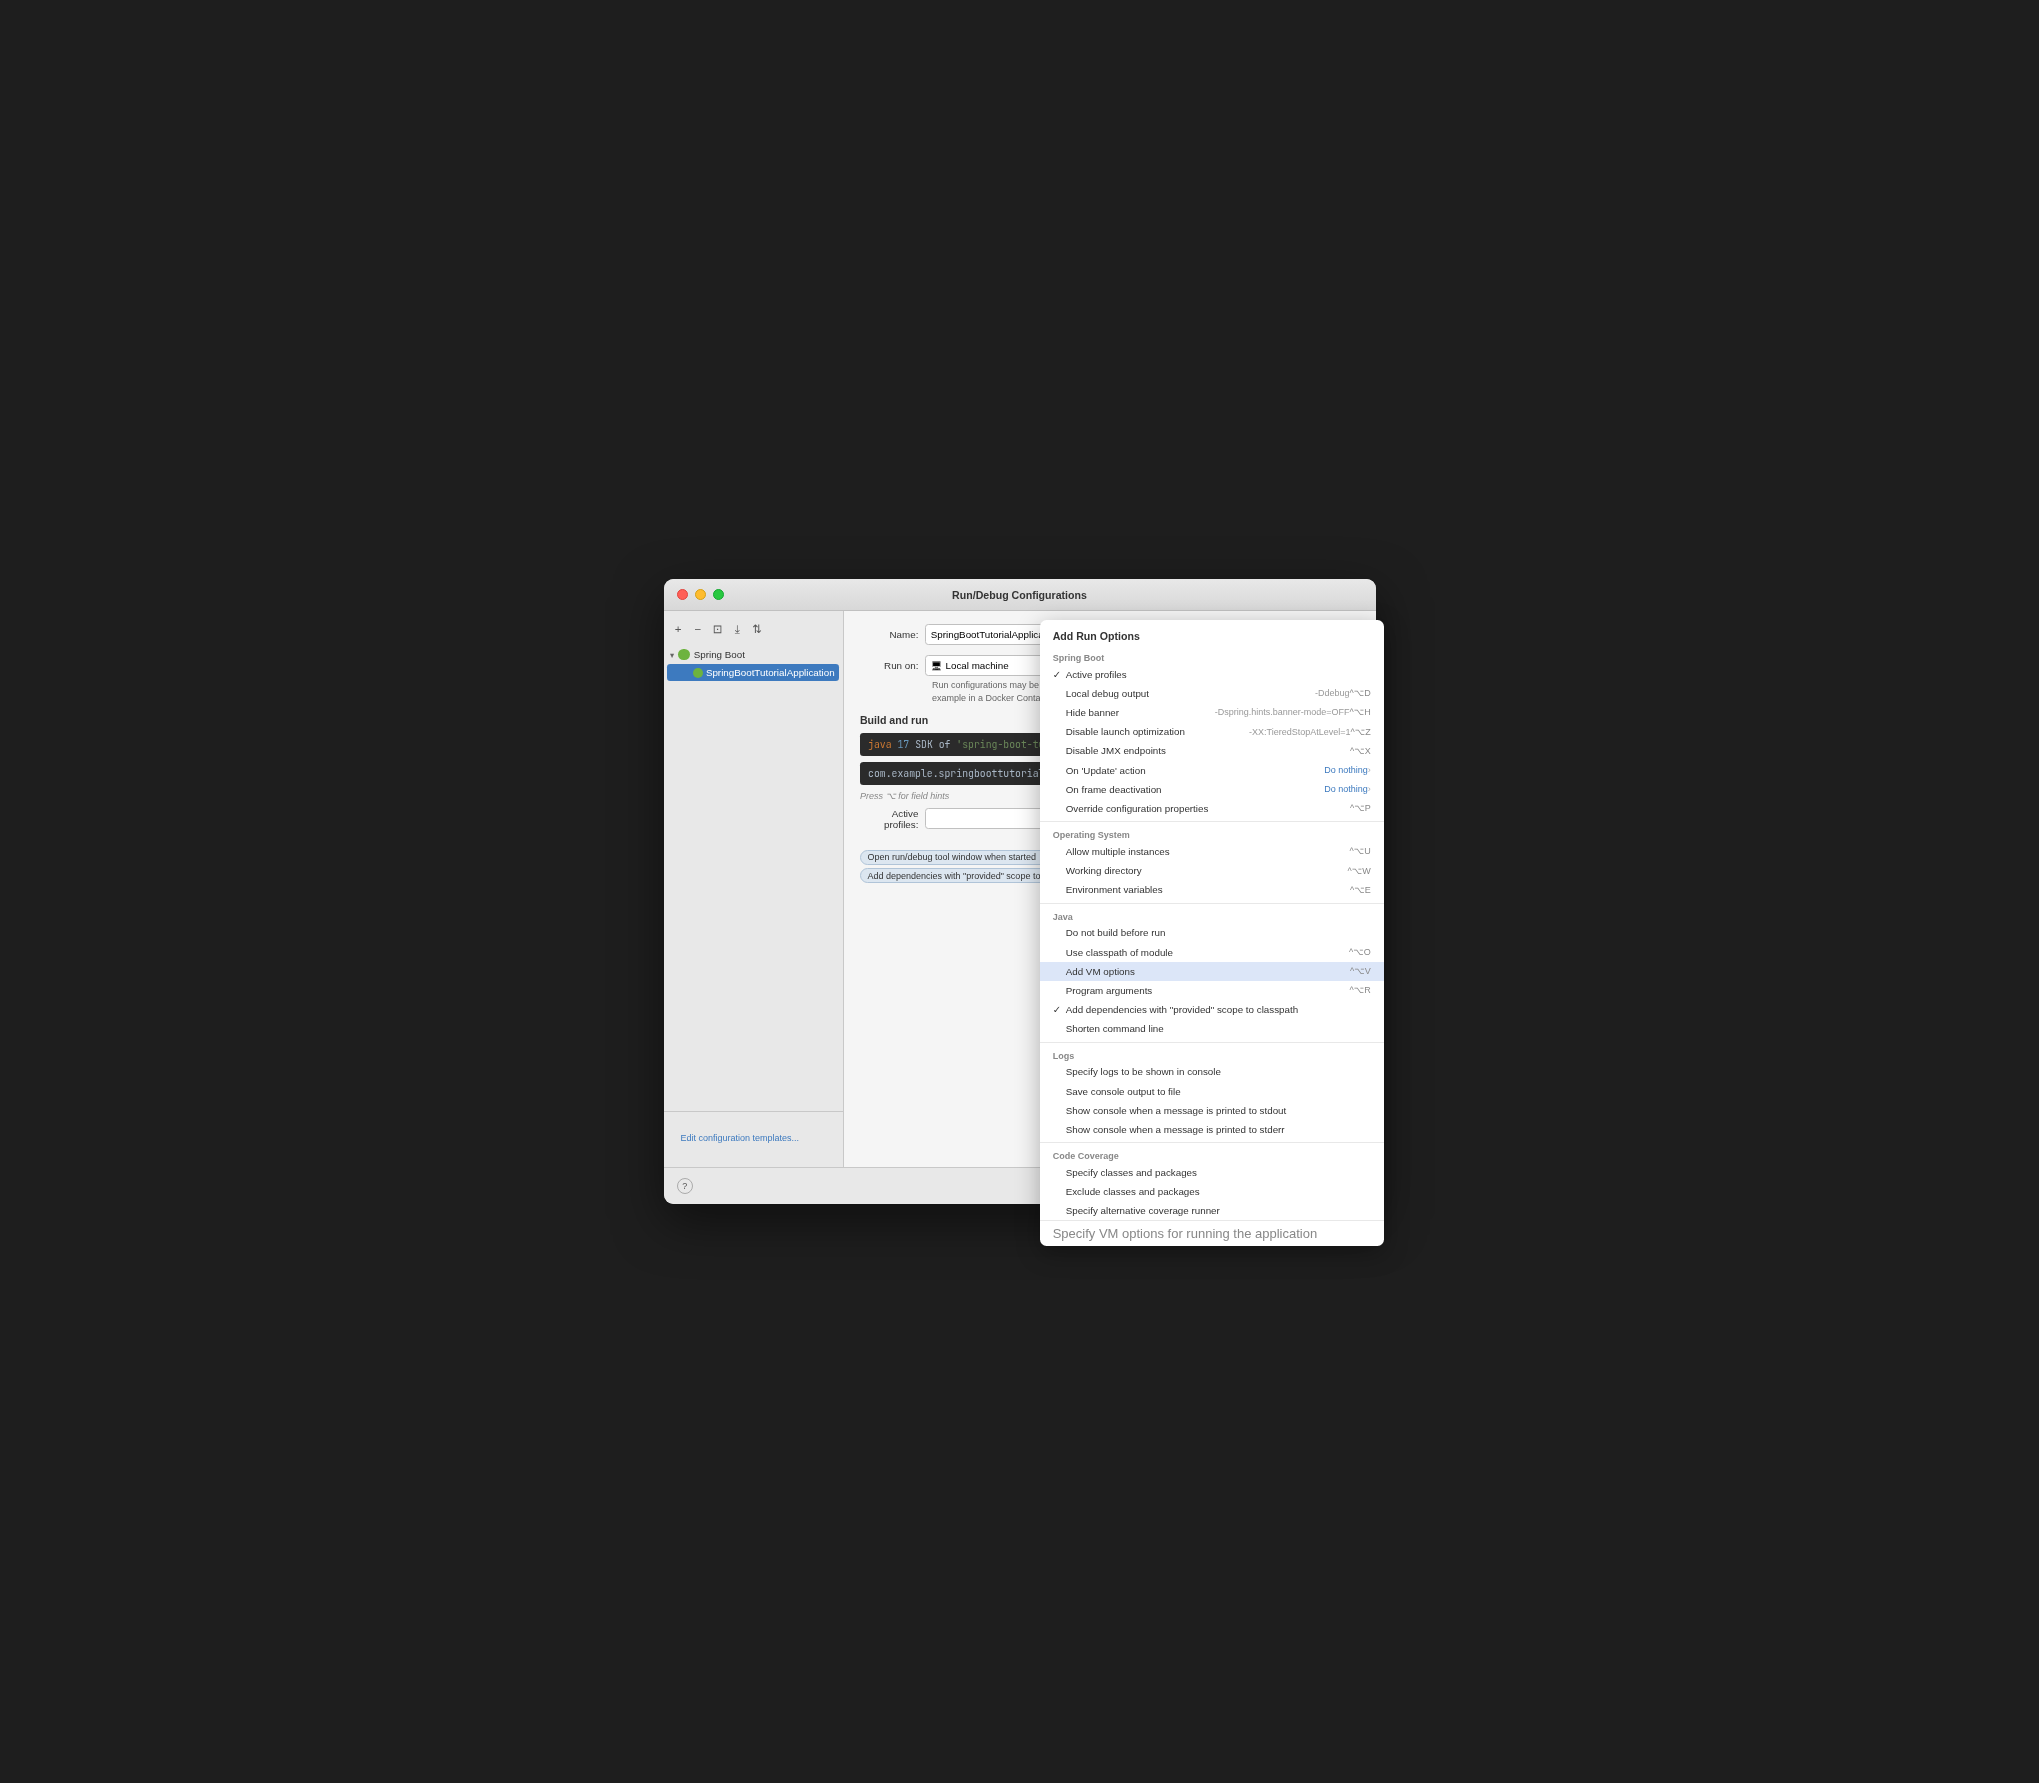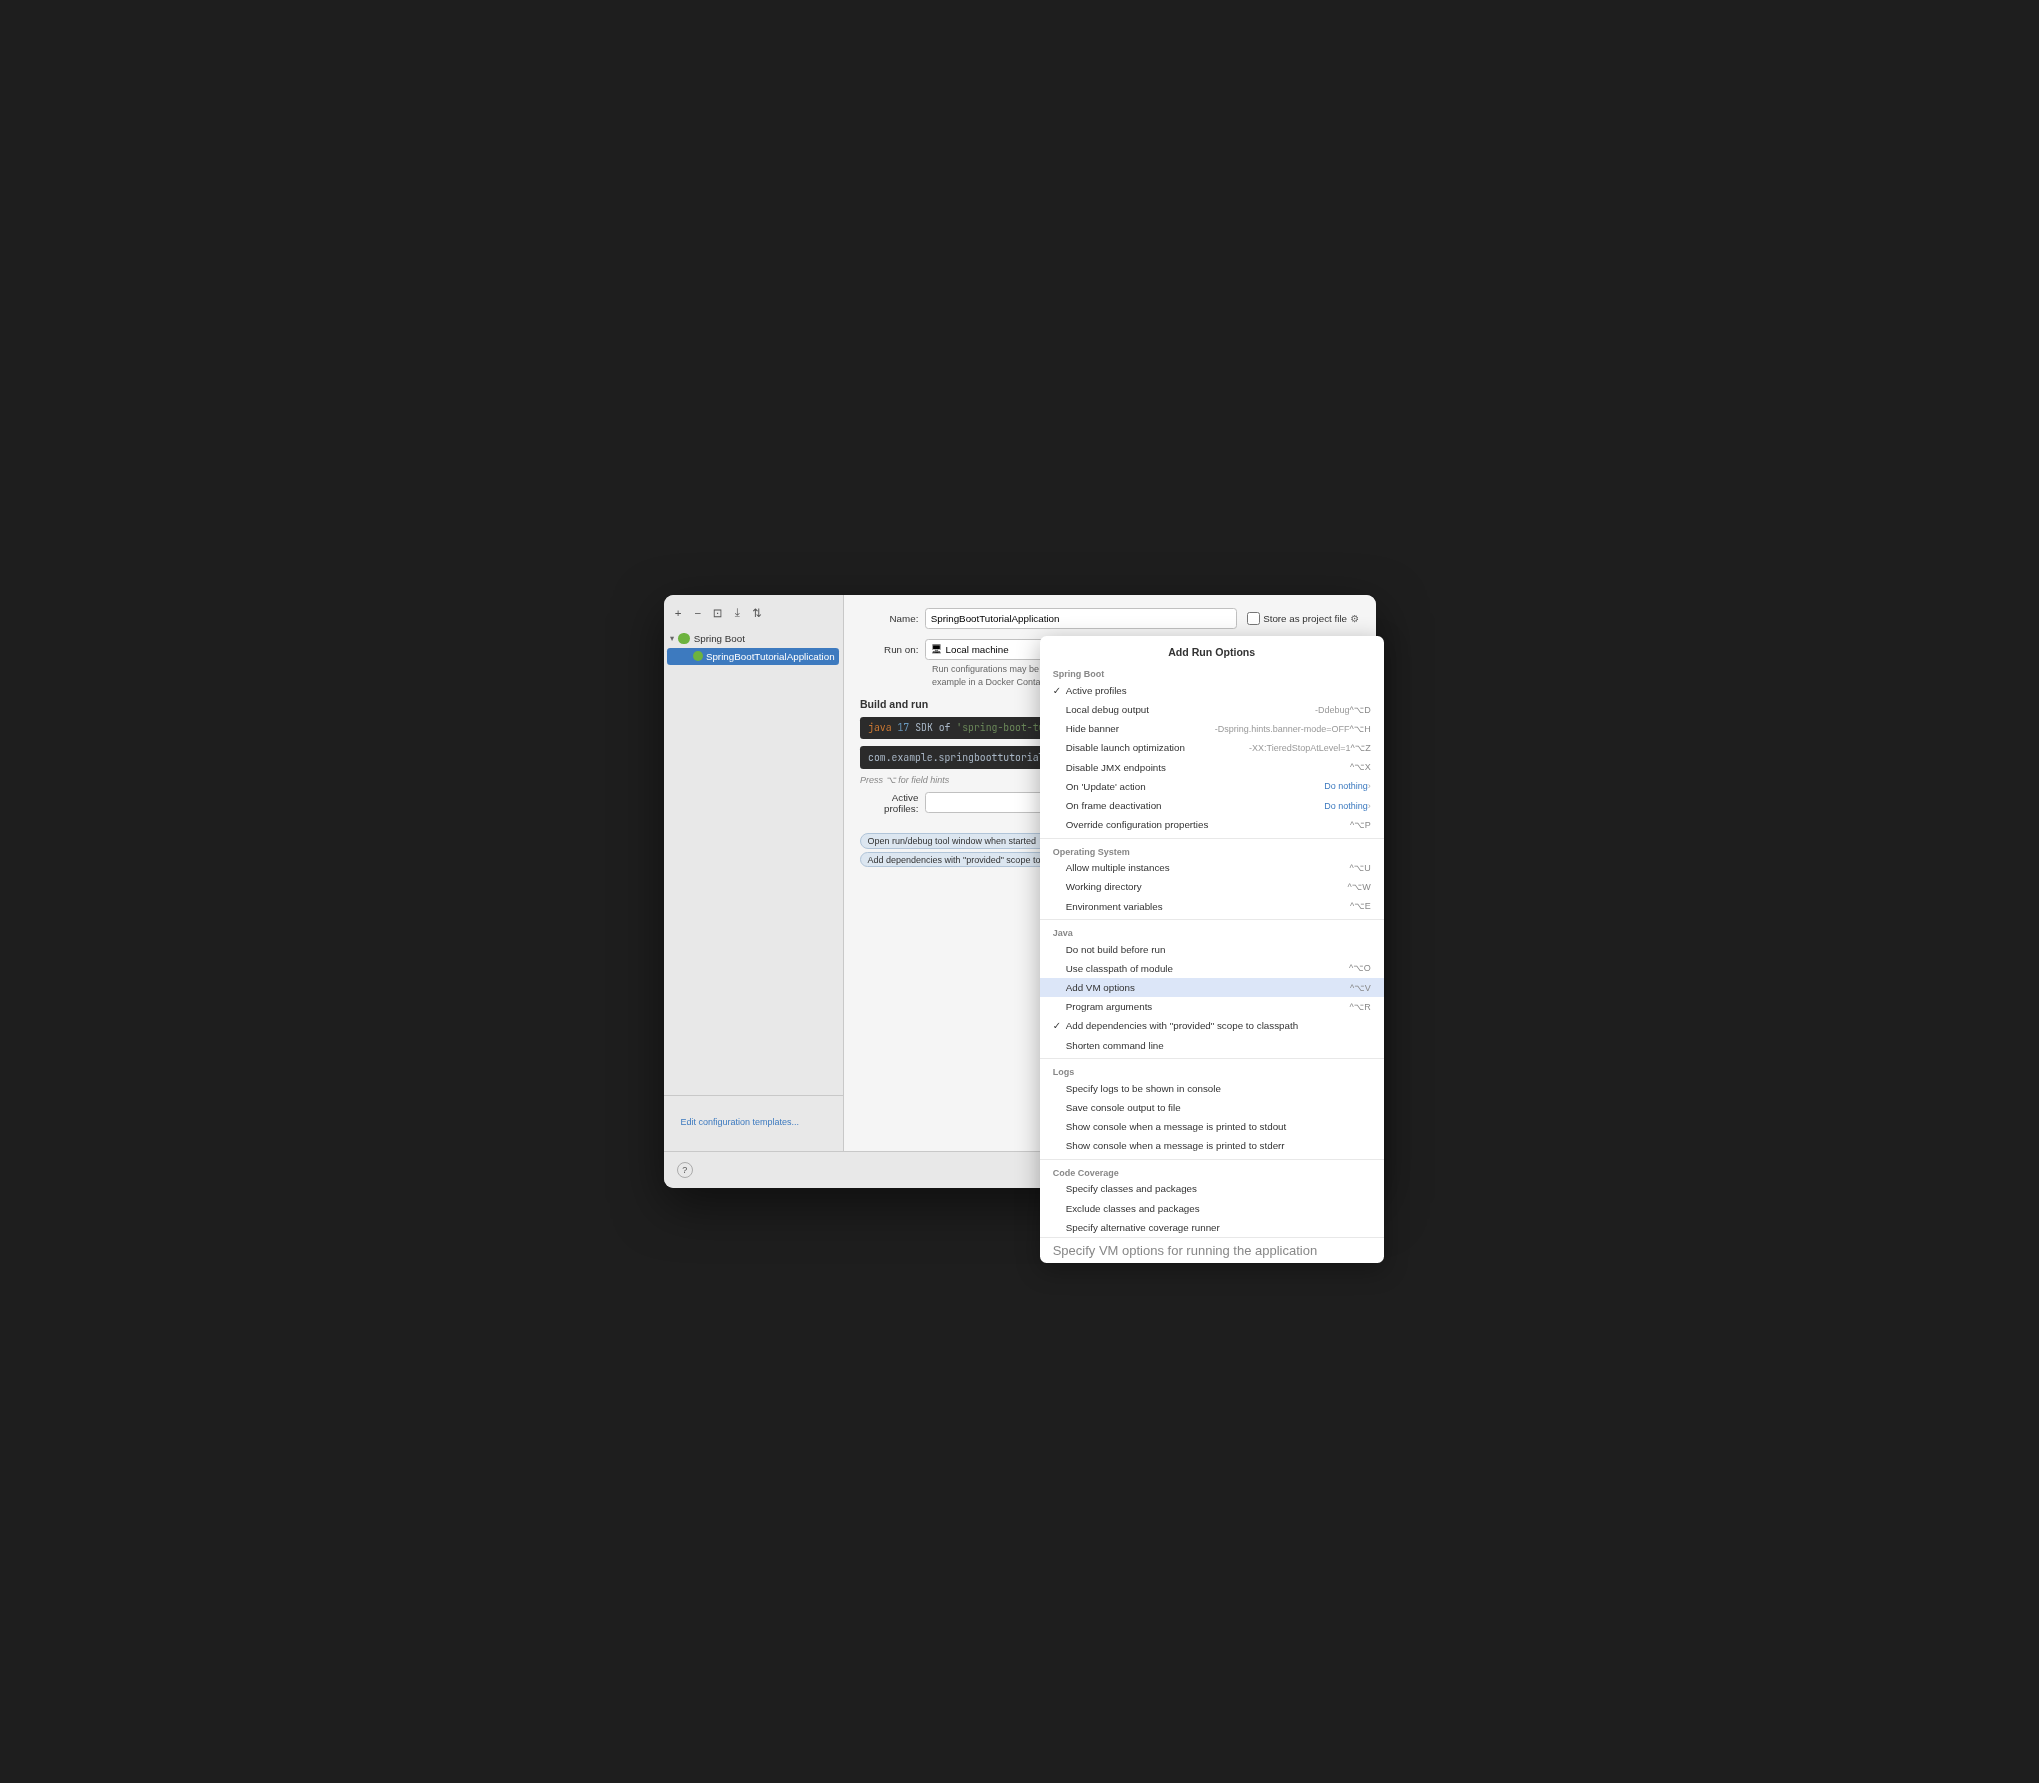--- a/index.html
+++ b/index.html
@@ -435,21 +435,21 @@
       box-shadow: 0 6.5px 24.5px rgba(0,0,0,0.3);
       z-index: 100;
       overflow: hidden;
     }
 
     .aro-title {
       font-size: 10.6px;
       font-weight: 600;
       color: #333;
       padding: 9.8px 13px 6.5px;
-      text-align: center;
+      text-align: left;
     }
 
     .aro-section-label {
       font-size: 9px;
       font-weight: 600;
       color: #888;
       padding: 4.9px 13px 1.6px;
       text-transform: none;
     }
 
@@ -509,20 +509,28 @@
       border-top: 0.8px solid #e8e8e8;
     }
   </style>
 </head>
 <body>
 
 <div class="window-wrapper">
 
   <div class="main-dialog">
 
+    <div class="title-bar">
+      <div class="traffic-lights">
+        <div class="traffic-light tl-red"></div>
+        <div class="traffic-light tl-yellow"></div>
+        <div class="traffic-light tl-green"></div>
+      </div>
+      <span class="title-bar-title">Run/Debug Configurations</span>
+    </div>
 
     <div class="dialog-body">
 
       <div class="sidebar">
         <div class="sidebar-toolbar">
           <button class="sidebar-btn">+</button>
           <button class="sidebar-btn">−</button>
           <button class="sidebar-btn">⊡</button>
           <button class="sidebar-btn">⤓</button>
           <button class="sidebar-btn">⇅</button>

